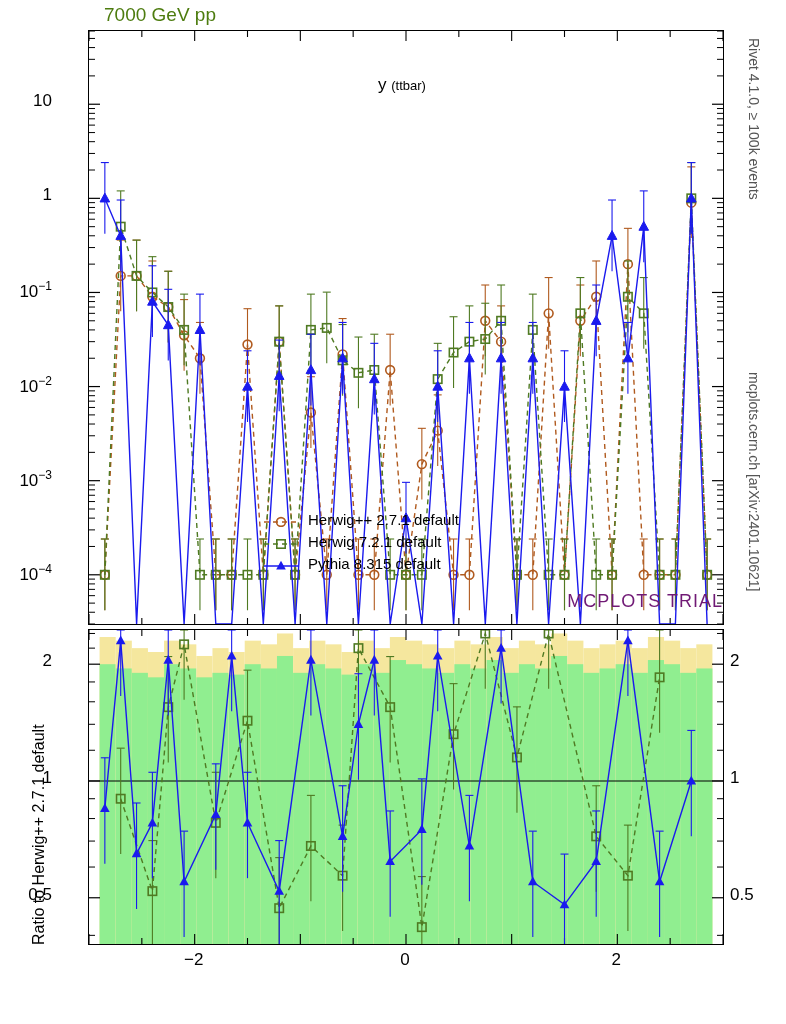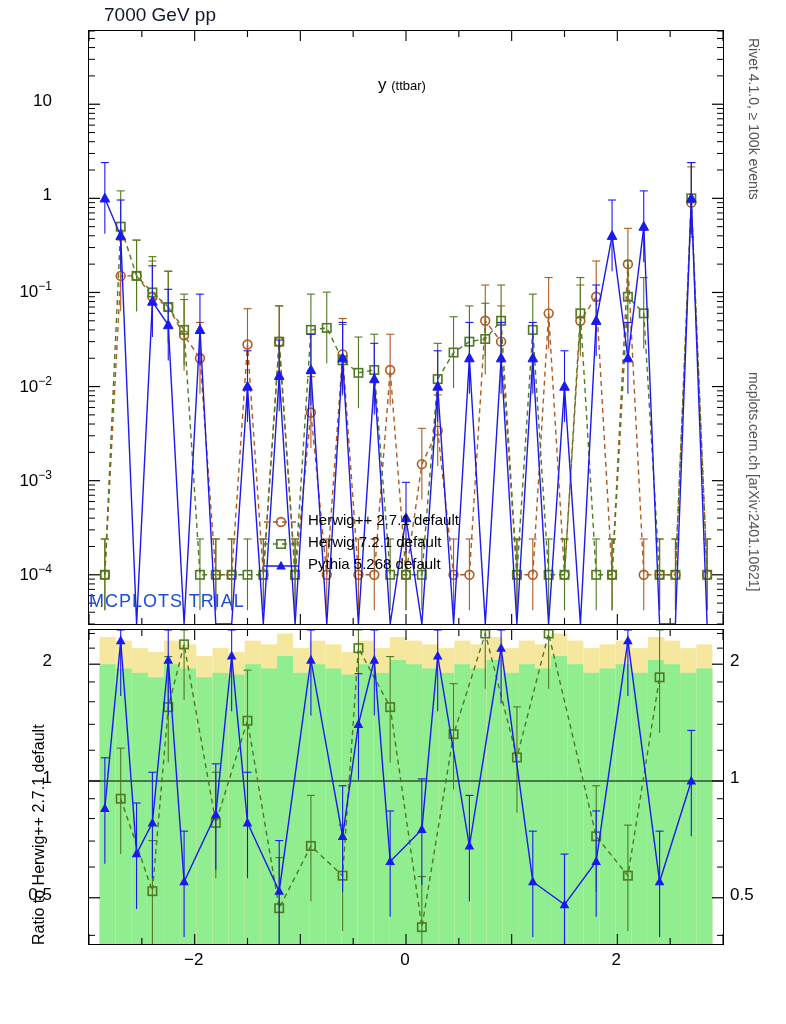--- a/index.html
+++ b/index.html
@@ -1,19 +1,19 @@
 <!DOCTYPE html>
 <html><head>
 <meta charset="utf-8">
 <style>
   html,body{margin:0;padding:0;background:#ffffff;}
   body{width:786px;height:1024px;font-family:"Liberation Sans", sans-serif;color:#000;}
   #root{position:relative;width:786px;height:1024px;overflow:hidden;}
 
-  .hdr{position:absolute;font-size:19px;color:#0f172a;}
+  .hdr{position:absolute;font-size:19px;color:#4d7c0f;}
   #hdr-left{left:104px;top:4px;}
   #hdr-right{right:58px;top:4px;}
 
   
   .vlabel{position:absolute;transform-origin:0 0;white-space:nowrap;font-size:14px;color:#555;}
 
   
   #main-panel{position:absolute;left:88px;top:30px;width:636px;height:595px;border:1px solid #000;box-sizing:border-box;background:#fff;}
   #ratio-panel{position:absolute;left:88px;top:629px;width:636px;height:316px;border:1px solid #000;box-sizing:border-box;background:#fff;overflow:hidden;}
 
@@ -22,21 +22,21 @@
 
   .ytick{position:absolute;right:734px;font-size:17px;text-align:right;white-space:nowrap;}
   .ytick-r{position:absolute;left:730px;font-size:17px;text-align:left;white-space:nowrap;}
   .xtick{position:absolute;font-size:17px;text-align:center;width:60px;}
 
   #legend{position:absolute;left:175px;top:478px;font-size:15px;line-height:22px;}
   .leg-row{position:relative;height:22px;white-space:nowrap;}
   .leg-mark{position:absolute;left:0;top:4px;width:56px;height:14px;}
   .leg-txt{position:absolute;left:22px;top:0;}
 
-  #watermark{position:absolute;left:0;right:0;top:560px;text-align:left;font-size:18px;color:#1d4ed8;letter-spacing:1px;}
+  #watermark{position:absolute;left:0;right:0;top:560px;text-align:right;font-size:18px;color:#701a75;letter-spacing:1px;}
 
   .ratio-ylabel{position:absolute;font-size:16px;transform-origin:0 0;white-space:nowrap;}
 
   svg{display:block;}
 </style>
 </head>
 <body>
 
 <div id="root">
 
@@ -515,21 +515,21 @@
             <line x1="0" y1="9" x2="34" y2="9" stroke="#4f7a22" stroke-width="1.5" stroke-dasharray="5,4"></line>
             <rect x="12.8" y="4.8" width="8.4" height="8.4" fill="none" stroke="#4f7a22" stroke-width="1.6"></rect>
           </svg>
           <span class="leg-txt" style="left: 44px;">Herwig 7.2.1 default</span>
         </div>
         <div class="leg-row">
           <svg width="60" height="18" class="leg-mark">
             <line x1="0" y1="9" x2="34" y2="9" stroke="#1a1aee" stroke-width="1.5"></line>
             <polygon points="17,3.8 21.8,12.6 12.2,12.6" fill="#1a1aee"></polygon>
           </svg>
-          <span class="leg-txt" style="left: 44px;">Pythia 5.268 default</span>
+          <span class="leg-txt" style="left: 44px;">Pythia 8.315 default</span>
         </div>
       </div>
     <div id="watermark">MCPLOTS TRIAL</div>
   </div>
 
   <div id="main-yticks">
       <div class="ytick" style="top: 91.2331px;">10</div>
       <div class="ytick" style="top: 185.345px;">1</div>
       <div class="ytick" style="top: 279.456px;">10<sup style="font-size:12px">−1</sup></div>
       <div class="ytick" style="top: 373.568px; margin-left: 8px;">10<sup style="font-size:12px">−2</sup></div>

